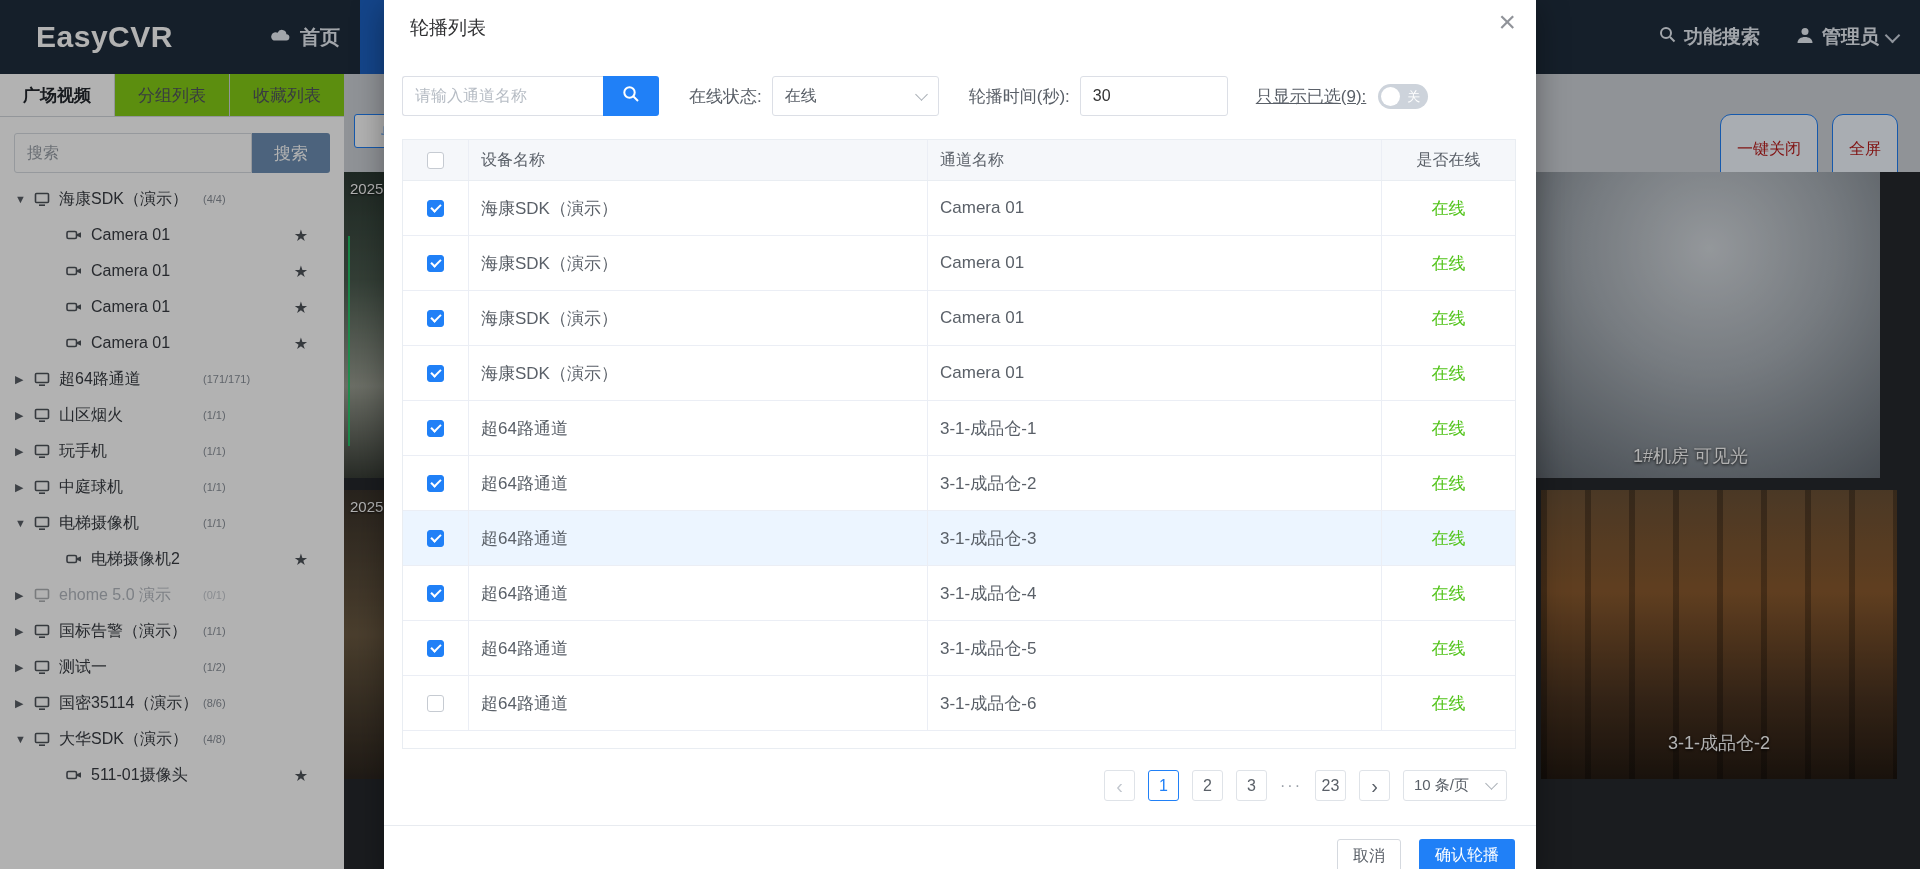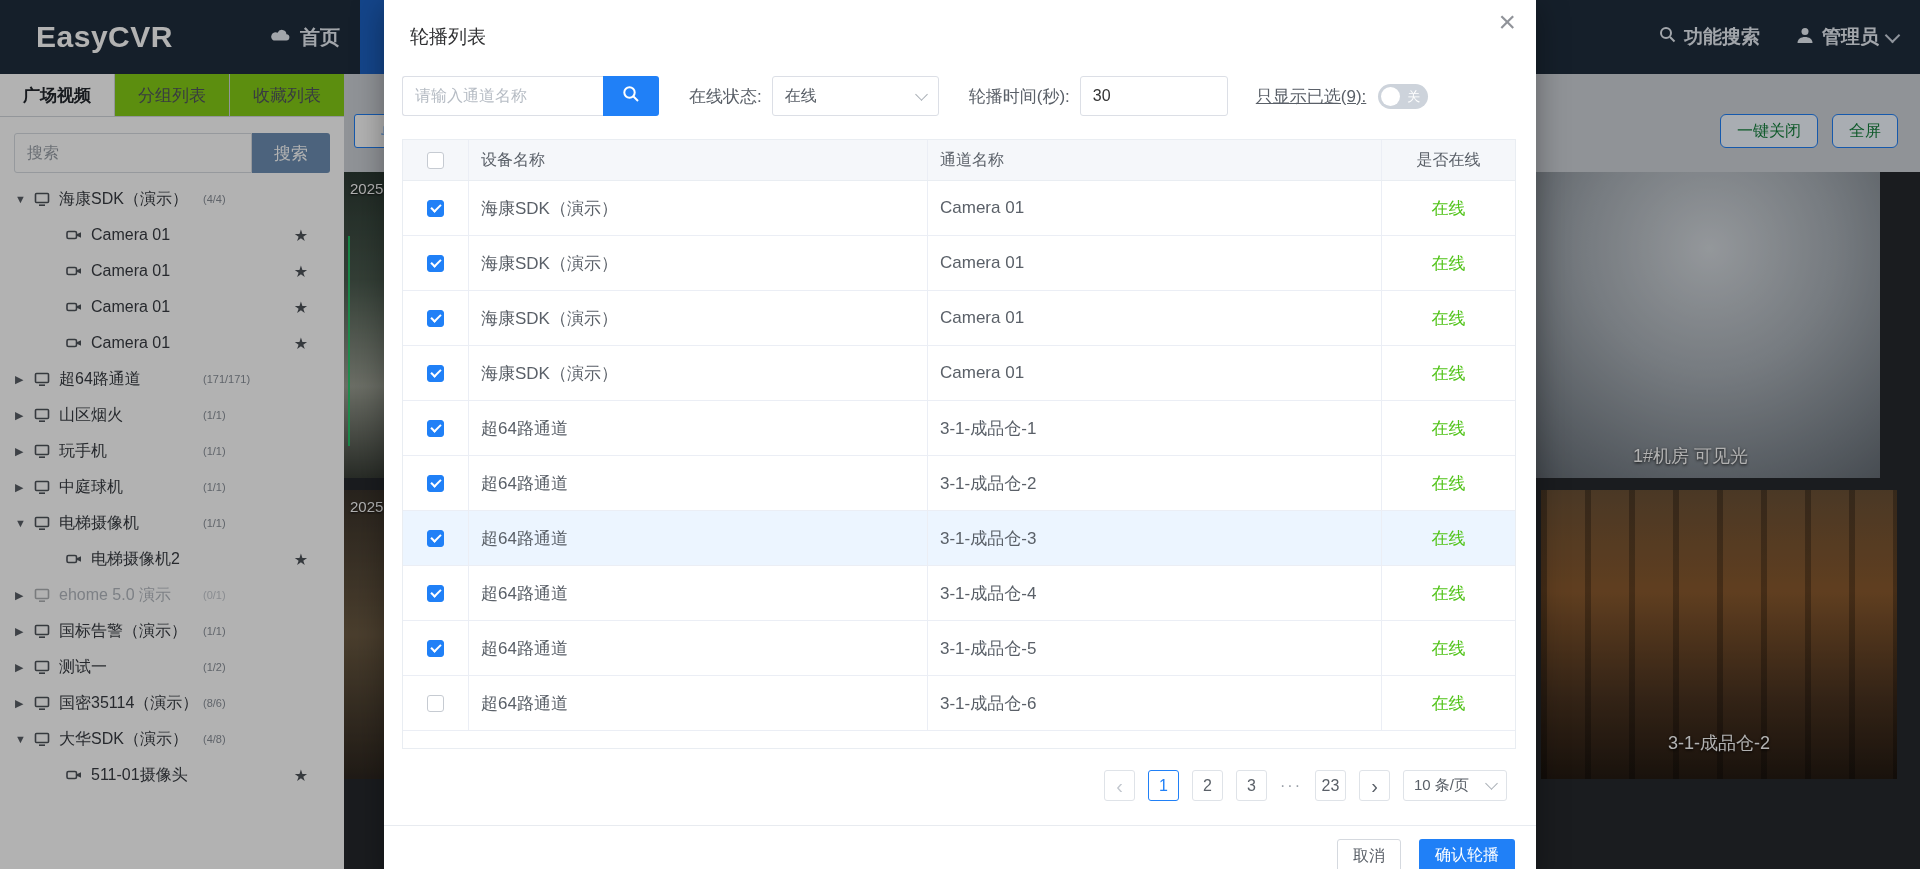--- a/index.html
+++ b/index.html
@@ -31,37 +31,37 @@
   .t-label{margin-left:9px;min-width:140px;}
   .t-count{color:#8a9099;font-size:11px;margin-left:4px;}
   .t-star{position:absolute;right:36px;color:#4e535a;font-size:16px;}
   .tree-row.muted{color:#b3b8bf;}
   .tree-row.muted .t-count{color:#c6cad0;}
   .tree-row.muted .tree-icon{opacity:.45;}
   
   .main-toolbar{position:absolute;left:344px;top:74px;width:1576px;height:98px;background:#ced3d9;z-index:1;}
   .screen-mode-btn{position:absolute;left:10px;top:40px;width:84px;height:32px;background:#fff;border:1px solid #2080f7;color:#2080f7;border-radius:3px;display:flex;align-items:center;justify-content:center;font-size:16px;cursor:pointer;}
   .toolbar-right{position:absolute;right:22px;top:40px;display:flex;gap:14px;}
-  .btn-outline{height:32px;padding:0 16px;border:1px solid #2080f7;color:#15803d;background:#f2f8ff;border-radius:6px;display:flex;align-items:center;font-size:16px;cursor:pointer;}
+  .btn-outline{height:32px;padding:18px 16px;border:1px solid #2080f7;color:#b91c1c;background:#f2f8ff;border-radius:11px;display:flex;align-items:center;font-size:16px;cursor:pointer;}
   .video-wall{position:absolute;left:344px;top:172px;width:1576px;height:697px;background:#26292d;z-index:1;}
   .video{position:absolute;overflow:hidden;}
   #video-tl{left:0;top:0;width:368px;height:306px;background:linear-gradient(180deg,#2c3a33 0%,#4a5a4e 35%,#9a9e92 70%,#3a3f38 100%);}
   #video-bl{left:0;top:318px;width:368px;height:289px;background:linear-gradient(180deg,#3a332b 0%,#6b5a42 50%,#2e2720 100%);}
   #video-tr{left:1157px;top:0;width:356px;height:306px;background:radial-gradient(circle at 55% 25%,#d4d9de 0%,#aab1b8 40%,#7c848c 75%,#5c636b 100%);padding-left:23px;}
   #video-br{left:1197px;top:318px;width:356px;height:289px;
     background:linear-gradient(180deg,#6b5136 0%,#8a5a2e 35%,#4a3320 72%,#241a12 100%);}
   #video-br::before{content:"";position:absolute;inset:0;background:repeating-linear-gradient(90deg,rgba(0,0,0,.28) 0 6px,transparent 6px 44px);}
   .vid-ts{position:absolute;left:6px;top:8px;color:#fff;font-size:15px;text-shadow:0 1px 2px rgba(0,0,0,.8);}
   .vid-caption{position:absolute;left:0;right:0;bottom:10px;text-align:center;color:#fff;font-size:18px;text-shadow:0 1px 3px rgba(0,0,0,.9);}
   #video-br .vid-caption{bottom:24px;}
   .detect-line{position:absolute;left:4px;top:64px;width:2px;height:210px;background:#1fd26a;opacity:.85;}
   
   .overlay{position:absolute;inset:0;background:rgba(0,0,0,.3);z-index:5;}
   .modal{position:absolute;left:384px;top:0;width:1152px;height:880px;background:#fff;z-index:10;box-shadow:0 6px 30px rgba(0,0,0,.35);}
-  .m-header{position:relative;height:56px;display:flex;align-items:center;padding:9px 26px;}
+  .m-header{position:relative;height:56px;display:flex;align-items:center;padding:0 26px;}
   .m-title{font-size:19px;color:#303133;font-weight:500;}
   .m-close{position:absolute;right:20px;top:4px;font-size:30px;color:#909399;line-height:1.2;cursor:pointer;}
   .m-toolbar{position:absolute;left:18px;top:76px;height:40px;display:flex;align-items:center;}
   .m-search-input{width:176px;height:38px;border:1px solid #dcdfe6;border-right:none;border-radius:3px 0 0 3px;padding:0 12px;font-size:16px;color:#333;outline:none;}
   .m-search-input::placeholder{color:#b6bcc4;}
   .m-search-btn{width:56px;height:40px;background:#2080f7;border-radius:0 3px 3px 0;display:flex;align-items:center;justify-content:center;cursor:pointer;}
   .m-label{font-size:17px;color:#5a6068;}
   .ml30{margin-left:30px;} .ml28{margin-left:28px;text-decoration:underline;}
   .m-select{margin-left:10px;width:141px;height:38px;border:1px solid #dcdfe6;border-radius:3px;display:flex;align-items:center;padding:0 12px;font-size:16px;color:#5a6068;cursor:pointer;}
   .chev-g{width:8px;height:8px;border-right:1.6px solid #a8aeb5;border-bottom:1.6px solid #a8aeb5;transform:rotate(45deg);margin-left:auto;margin-top:-4px;}

